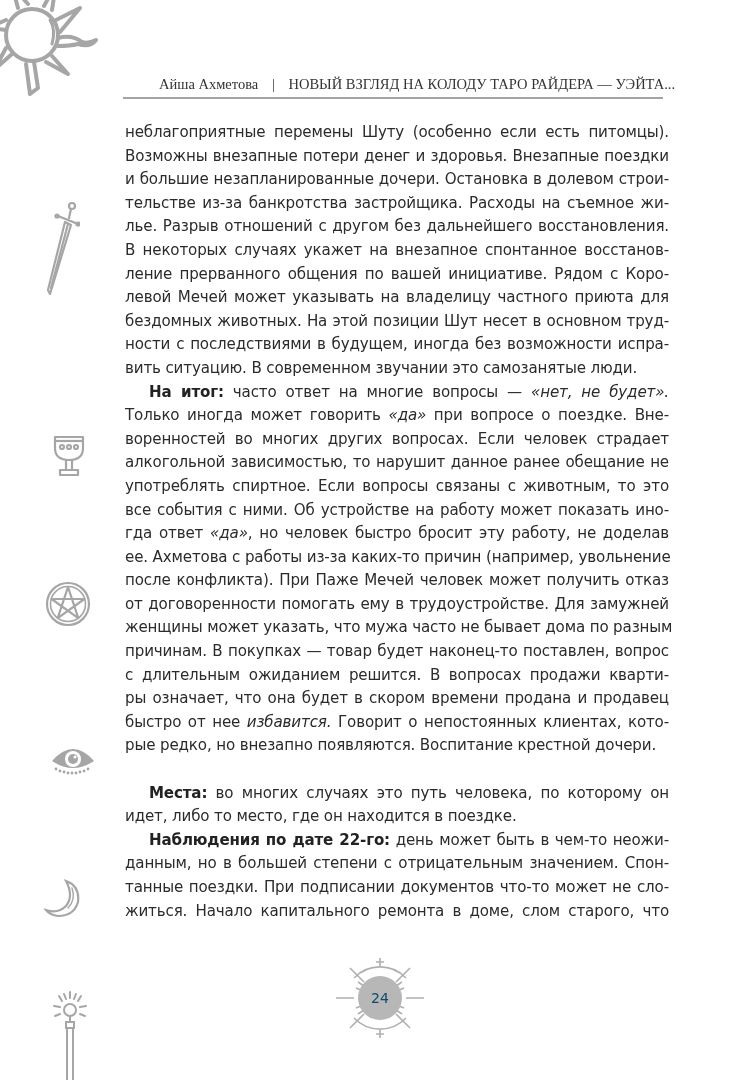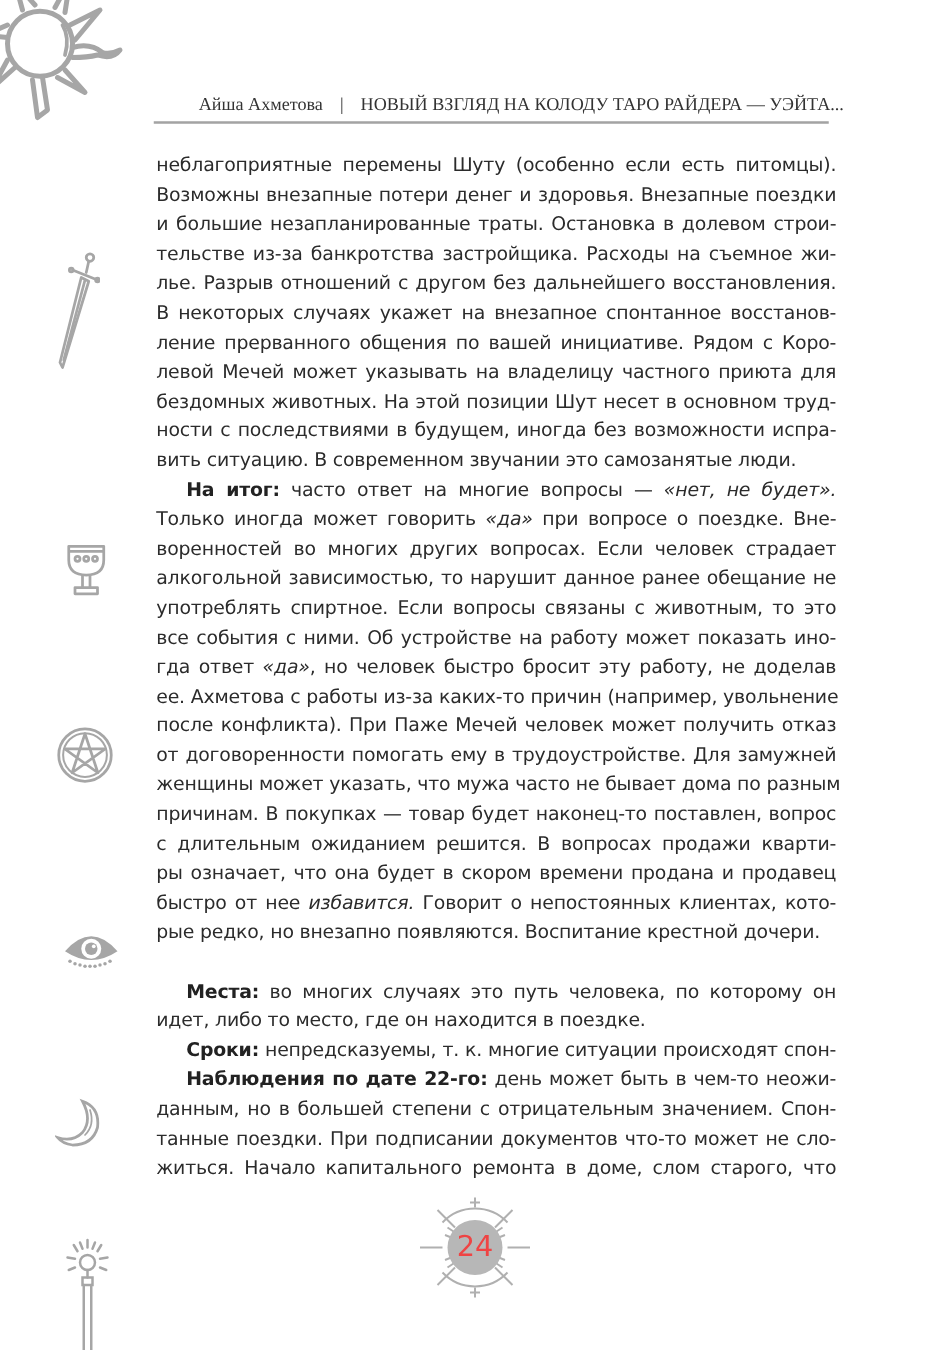--- a/index.html
+++ b/index.html
@@ -30,21 +30,21 @@
   .body-text p.gap { margin-top:23.6px; }
   .body-text b { font-weight:bold; color:#222; }
   .body-text i { font-style:italic; }
   .line { display:block; text-align:justify; text-align-last:justify; white-space:nowrap; overflow:visible; }
   .line.last { text-align-last:left; }
   .folio {
     position:absolute; left:336px; top:954px; width:88px; height:88px;
   }
   .folio-num {
     position:absolute; left:0; top:0; width:88px; height:88px; line-height:88px; text-align:center;
-    font-family:"DejaVu Sans", sans-serif; font-size:23px; color:#ef4444;
+    font-family:"DejaVu Sans", sans-serif; font-size:14px; color:#0c4a6e;
   }
 </style>
 </head>
 <body>
 
 <div class="icon" style="left:-8px;top:-10px;">
   <svg width="120" height="118" viewBox="0 0 120 118" fill="none" stroke="#a6a6a6" stroke-width="4" stroke-linecap="round" stroke-linejoin="round">
     <circle cx="40" cy="45" r="26"></circle>
     <path d="M58 30 q6 10 2 24" stroke-width="3"></path>
     <path d="M26 18 L20 -4 L36 14"></path>
@@ -131,21 +131,21 @@
   <span class="author">Айша Ахметова</span>
   <span class="sep">|</span>
   <span>НОВЫЙ ВЗГЛЯД НА КОЛОДУ ТАРО РАЙДЕРА — УЭЙТА...</span>
 </div>
 <div class="head-rule"></div>
 
 <div class="body-text">
   <p>
     <span class="line">неблагоприятные перемены Шуту (особенно если есть питомцы).</span>
     <span class="line">Возможны внезапные потери денег и здоровья. Внезапные поездки</span>
-    <span class="line">и большие незапланированные траты. Остановка в долевом строи-</span>
+    <span class="line">и большие незапланированные дочери. Остановка в долевом строи-</span>
     <span class="line">тельстве из-за банкротства застройщика. Расходы на съемное жи-</span>
     <span class="line">лье. Разрыв отношений с другом без дальнейшего восстановления.</span>
     <span class="line">В некоторых случаях укажет на внезапное спонтанное восстанов-</span>
     <span class="line">ление прерванного общения по вашей инициативе. Рядом с Коро-</span>
     <span class="line">левой Мечей может указывать на владелицу частного приюта для</span>
     <span class="line">бездомных животных. На этой позиции Шут несет в основном труд-</span>
     <span class="line">ности с последствиями в будущем, иногда без возможности испра-</span>
     <span class="line last">вить ситуацию. В современном звучании это самозанятые люди.</span>
   </p>
 
@@ -167,21 +167,20 @@
     <span class="line"><span>быстро от нее </span><i>избавится.</i><span> Говорит о непостоянных клиентах, кото-</span></span>
     <span class="line last">рые редко, но внезапно появляются. Воспитание крестной дочери.</span>
   </p>
 
   <p class="gap">
     <span class="line" style="padding-left:24px;box-sizing:border-box;"><b>Места:</b><span> во многих случаях это путь человека, по которому он</span></span>
     <span class="line last">идет, либо то место, где он находится в поездке.</span>
   </p>
 
   <p>
-    <span class="line" style="padding-left:24px;box-sizing:border-box;"><b>Сроки:</b><span> непредсказуемы, т. к. многие ситуации происходят спон-</span></span>
   </p>
 
   <p>
     <span class="line" style="padding-left:24px;box-sizing:border-box;"><b>Наблюдения по дате 22-го:</b><span> день может быть в чем-то неожи-</span></span>
     <span class="line">данным, но в большей степени с отрицательным значением. Спон-</span>
     <span class="line">танные поездки. При подписании документов что-то может не сло-</span>
     <span class="line">житься. Начало капитального ремонта в доме, слом старого, что</span>
   </p>
 </div>
 

